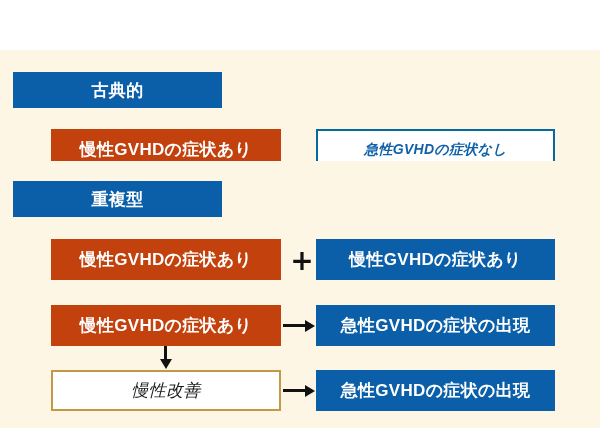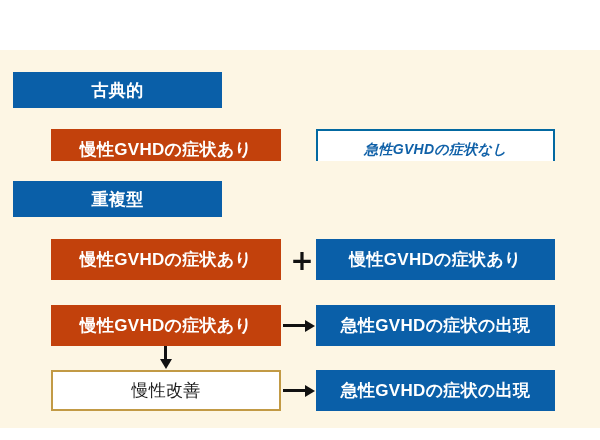--- a/index.html
+++ b/index.html
@@ -159,21 +159,21 @@
       <div class="head" style="left:22px;"></div>
     </div>
 
     <div class="box box-blue" style="left:316px; top:144px; width:239px; height:41px;">急性GVHDの症状の出現</div>
 
     <div class="arrow-down" style="left:160px; top:185px; height:23px;">
       <div class="shaft" style="height:14px;"></div>
       <div class="head" style="top:13px;"></div>
     </div>
 
-    <div class="box box-white-gold" style="left:51px; top:209px; width:230px; height:41px;">慢性改善</div>
+    <div class="box box-white-gold" style="left:51px; top:209px; width:230px; height:41px;font-style:italic;">慢性改善</div>
 
     <div class="arrow-right" style="left:283px; top:224px; width:32px;">
       <div class="shaft" style="width:24px;"></div>
       <div class="head" style="left:22px;"></div>
     </div>
 
     <div class="box box-blue" style="left:316px; top:209px; width:239px; height:41px;">急性GVHDの症状の出現</div>
 
   </div>
 

